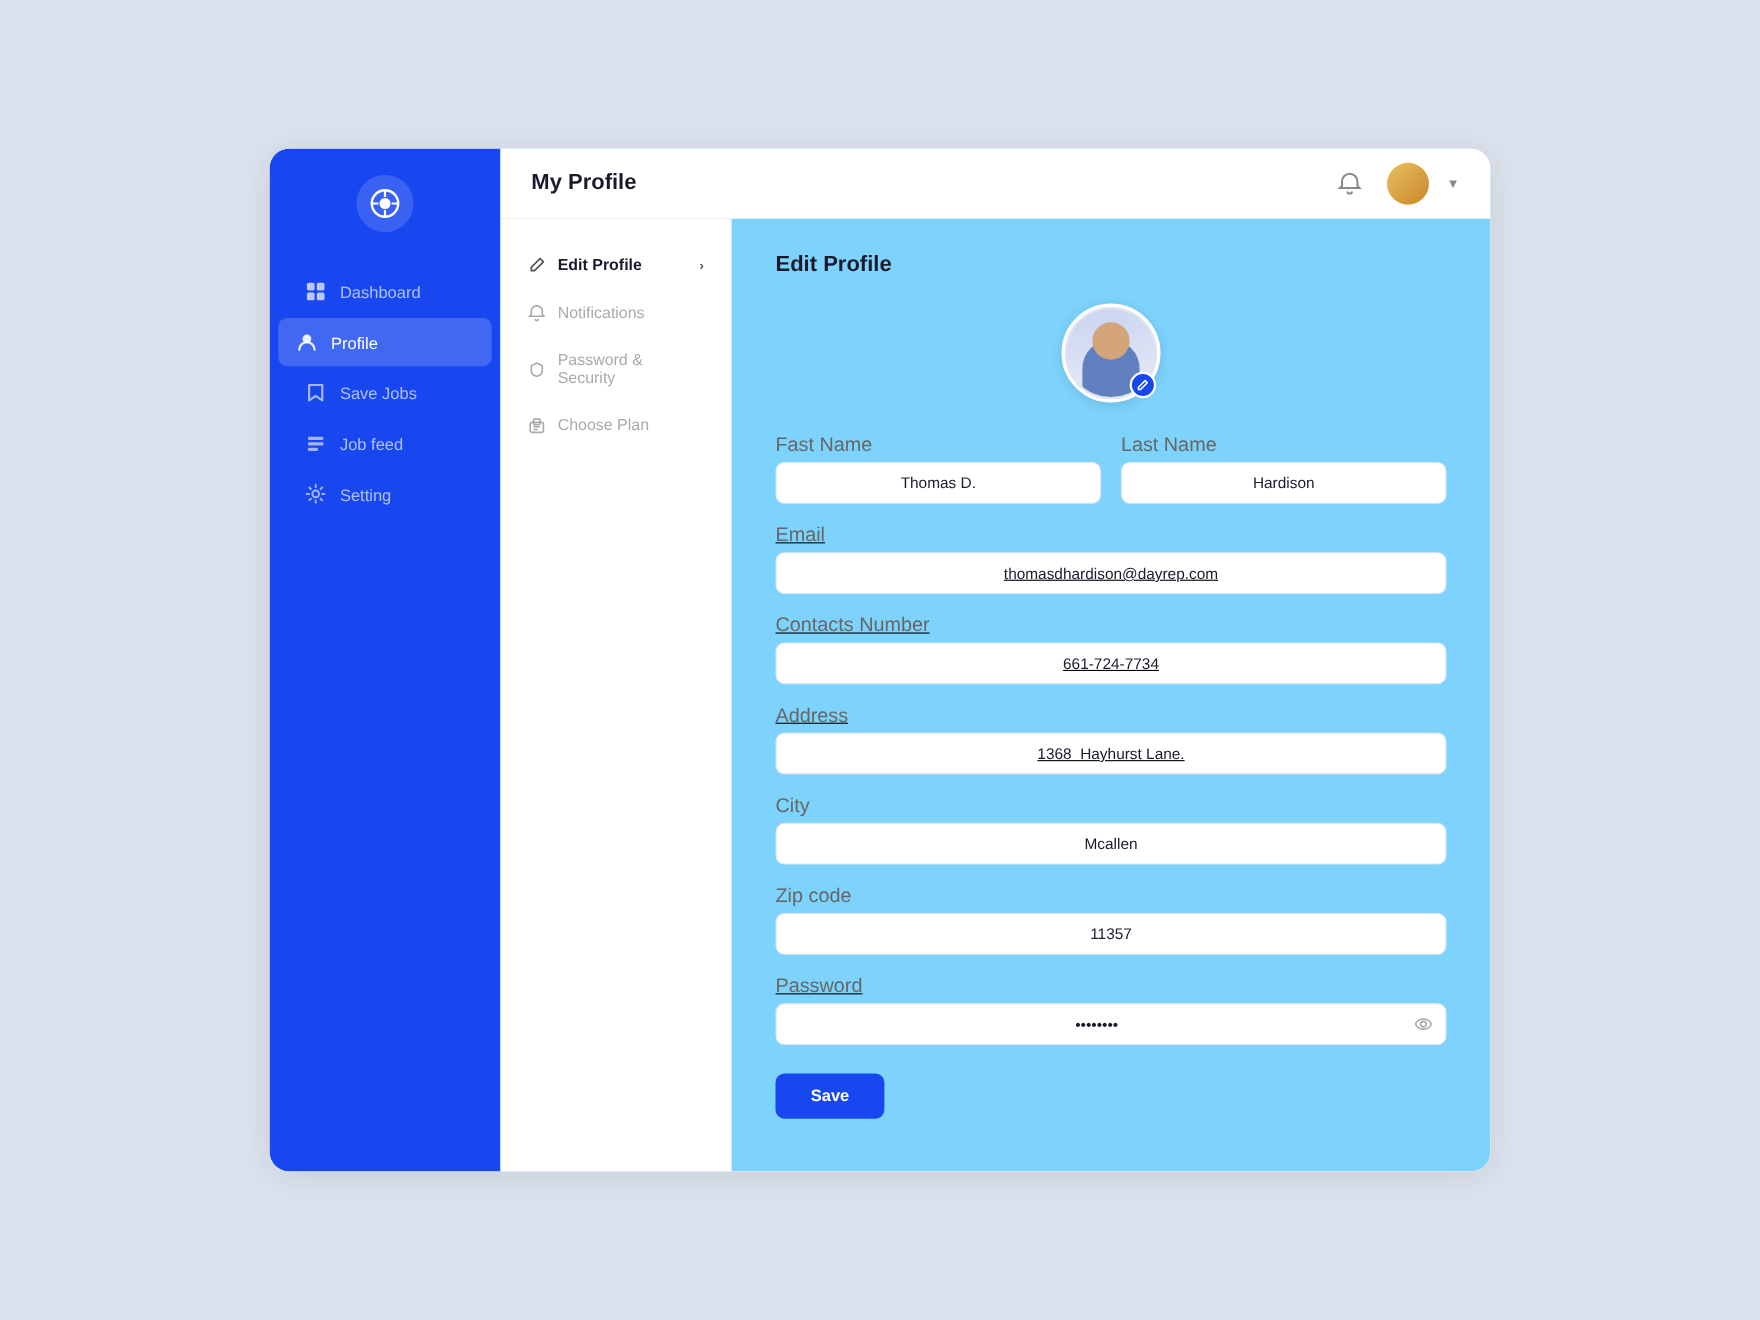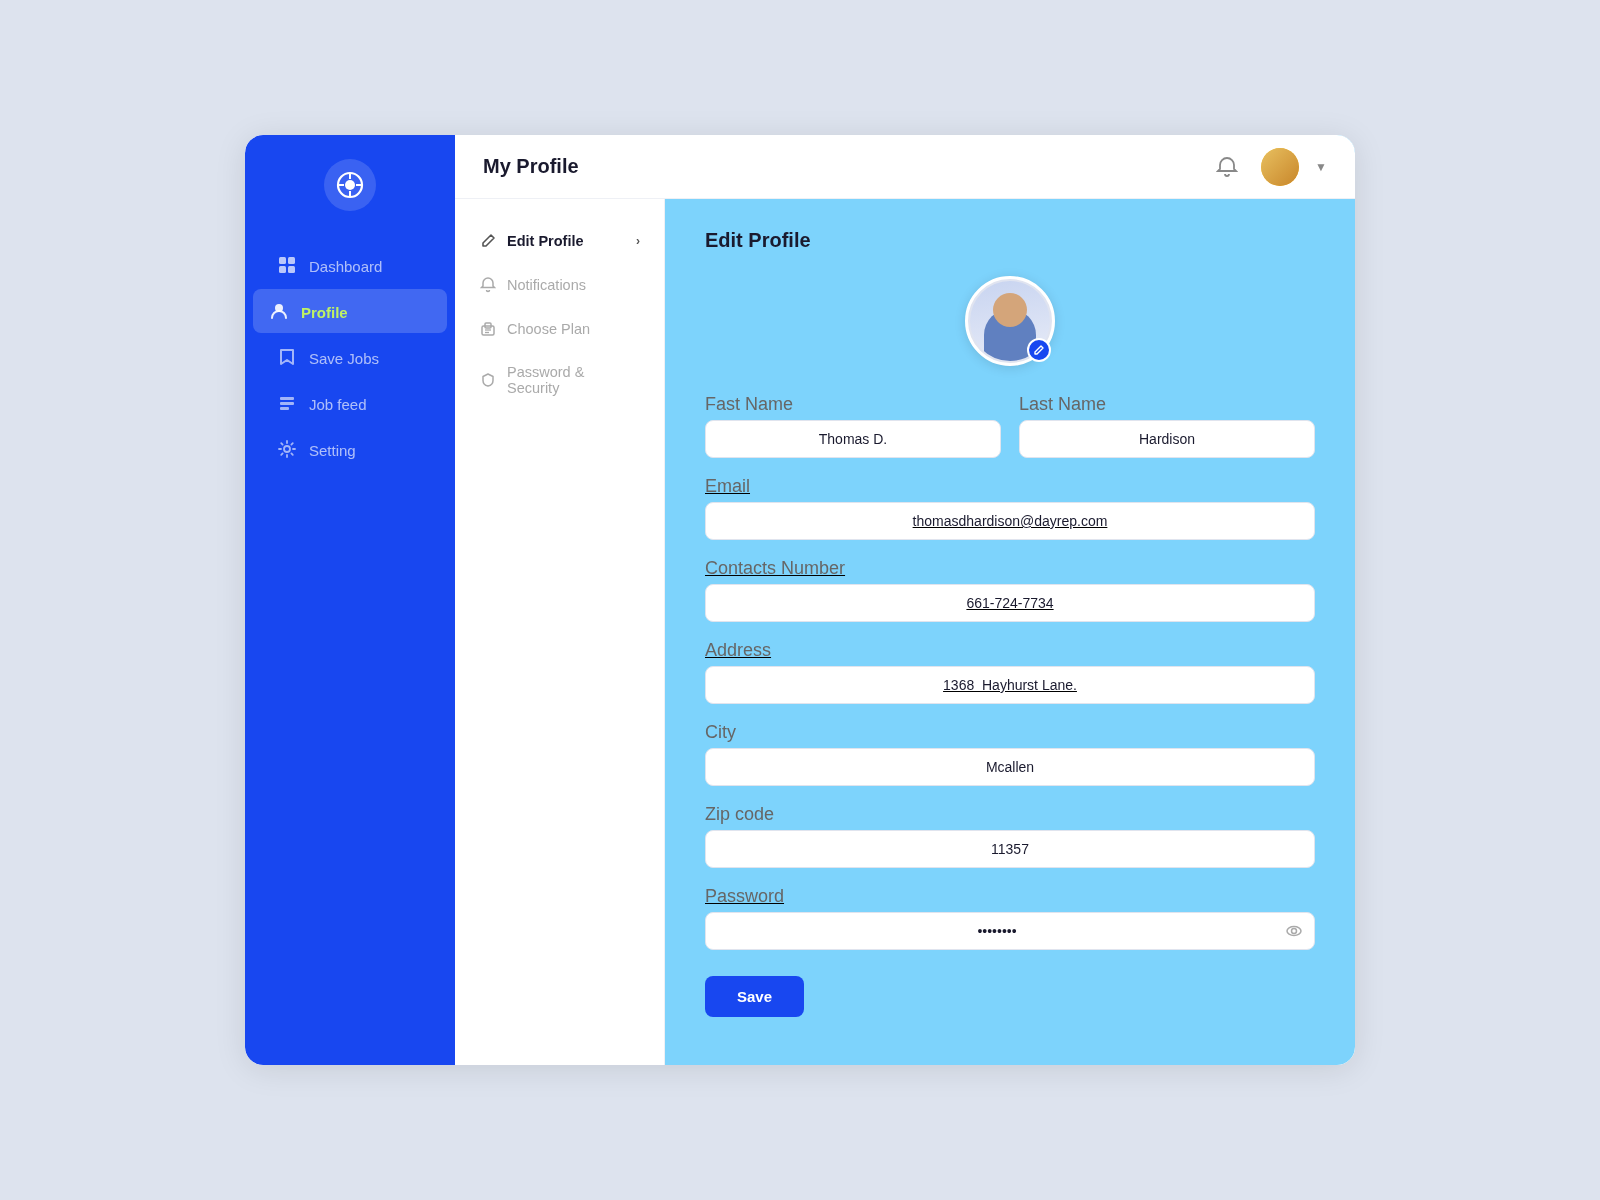--- a/index.html
+++ b/index.html
@@ -56,22 +56,22 @@
       cursor: pointer;
       border-radius: 8px;
       margin: 0 8px;
       color: rgba(255,255,255,0.65);
       font-size: 15px;
       font-weight: 400;
       transition: background 0.15s;
     }
     .sidebar-item.active {
       background: rgba(255,255,255,0.18);
-      color: #bef264;
-      font-weight: 700;
+      color: #ffffff;
+      font-weight: 400;
       padding-left: 16px;
     }
     .sidebar-item-icon {
       width: 20px;
       height: 20px;
       display: flex;
       align-items: center;
       justify-content: center;
       flex-shrink: 0;
     }
@@ -419,36 +419,36 @@
               <path d="M8 1a5 5 0 00-5 5v3l-1.5 1.5h13L13 9V6a5 5 0 00-5-5z" stroke="#aaa" stroke-width="1.5"></path>
               <path d="M6.5 13a1.5 1.5 0 003 0" stroke="#aaa" stroke-width="1.5"></path>
             </svg>
           </span>
           <span>Notifications</span>
         </div>
 
         <div class="sub-sidebar-item">
           <span class="item-icon">
             <svg width="16" height="16" viewBox="0 0 16 16" fill="none">
+              <path d="M8 2L3 4.5v4c0 3 2.5 5 5 5.5 2.5-.5 5-2.5 5-5.5v-4L8 2z" stroke="#aaa" stroke-width="1.5" stroke-linejoin="round"></path>
+            </svg>
+          </span>
+          <span>Password &amp; Security</span>
+        </div>
+
+        <div class="sub-sidebar-item">
+          <span class="item-icon">
+            <svg width="16" height="16" viewBox="0 0 16 16" fill="none">
               <rect x="2" y="5" width="12" height="9" rx="1.5" stroke="#aaa" stroke-width="1.5"></rect>
               <rect x="5" y="2" width="6" height="5" rx="1" stroke="#aaa" stroke-width="1.5"></rect>
               <line x1="5" y1="9" x2="11" y2="9" stroke="#aaa" stroke-width="1.3"></line>
               <line x1="5" y1="11.5" x2="9" y2="11.5" stroke="#aaa" stroke-width="1.3"></line>
             </svg>
           </span>
           <span>Choose Plan</span>
-        </div>
-
-        <div class="sub-sidebar-item">
-          <span class="item-icon">
-            <svg width="16" height="16" viewBox="0 0 16 16" fill="none">
-              <path d="M8 2L3 4.5v4c0 3 2.5 5 5 5.5 2.5-.5 5-2.5 5-5.5v-4L8 2z" stroke="#aaa" stroke-width="1.5" stroke-linejoin="round"></path>
-            </svg>
-          </span>
-          <span>Password &amp; Security</span>
         </div>
       </div>
 
       <div class="edit-area">
         <h2 class="edit-area-title">Edit Profile</h2>
 
         <div class="profile-photo-section">
           <div class="avatar-wrapper">
             <div class="avatar-circle">
               <div class="avatar-person"></div>

